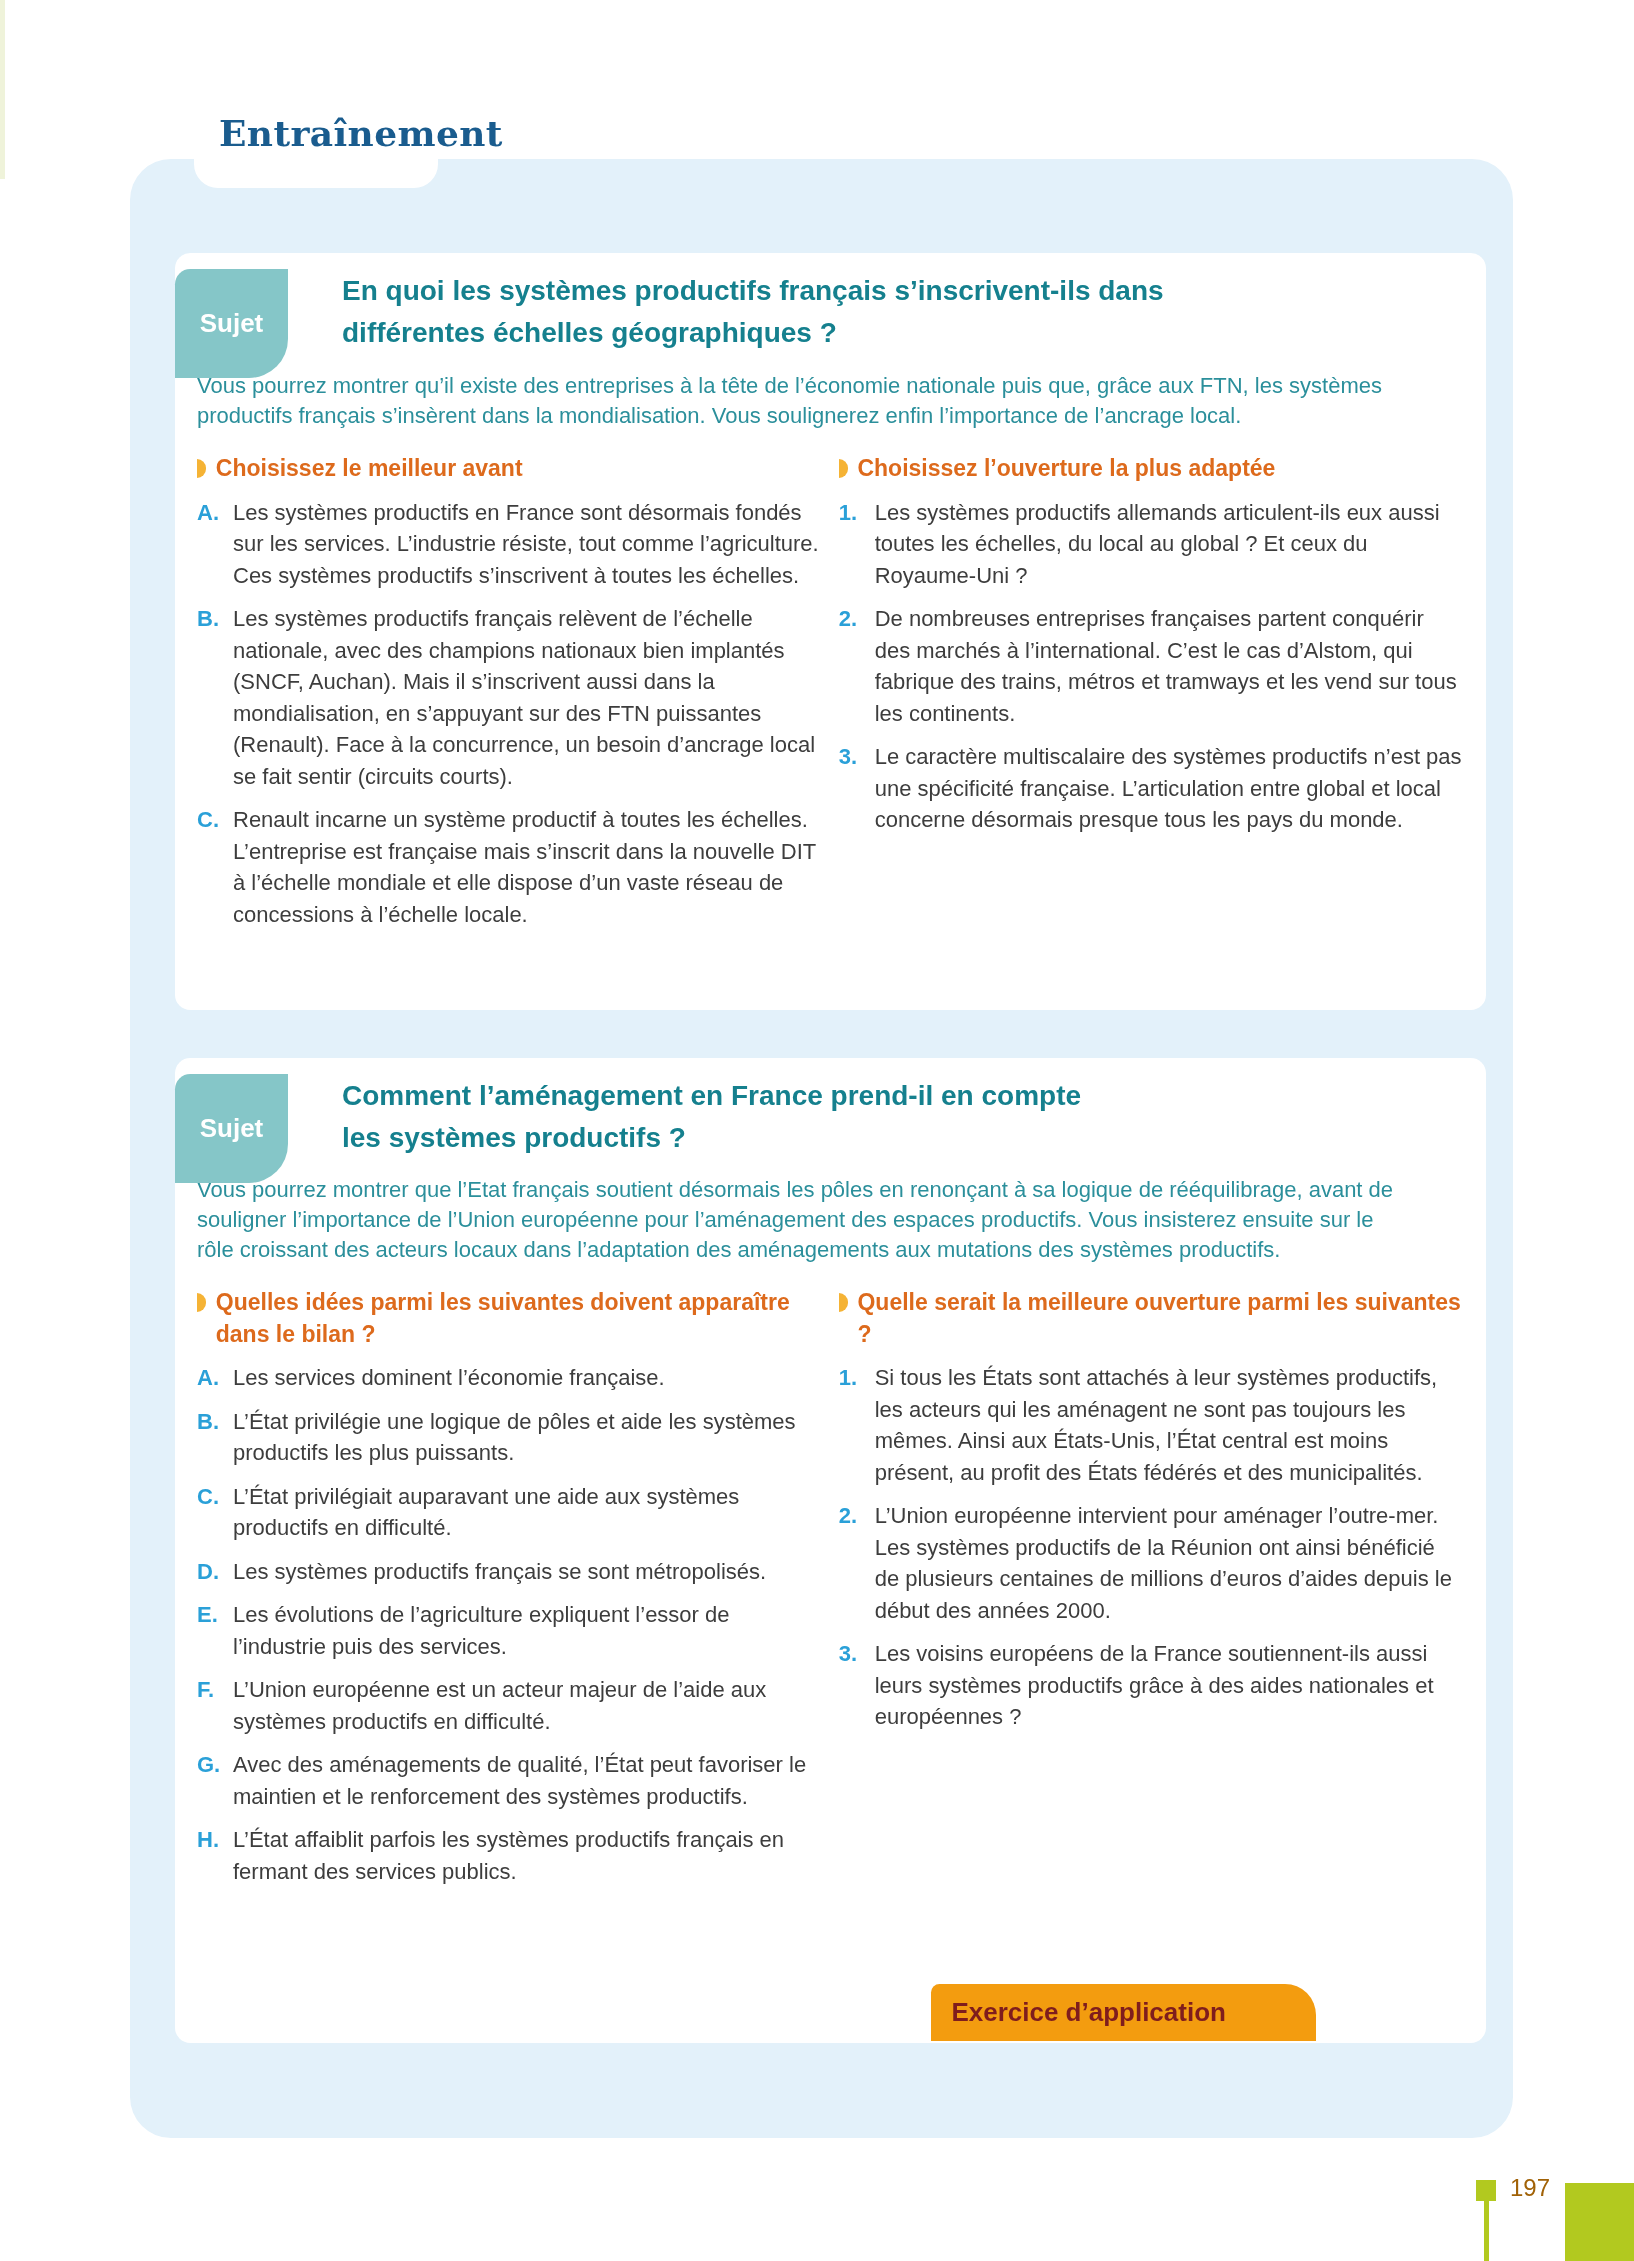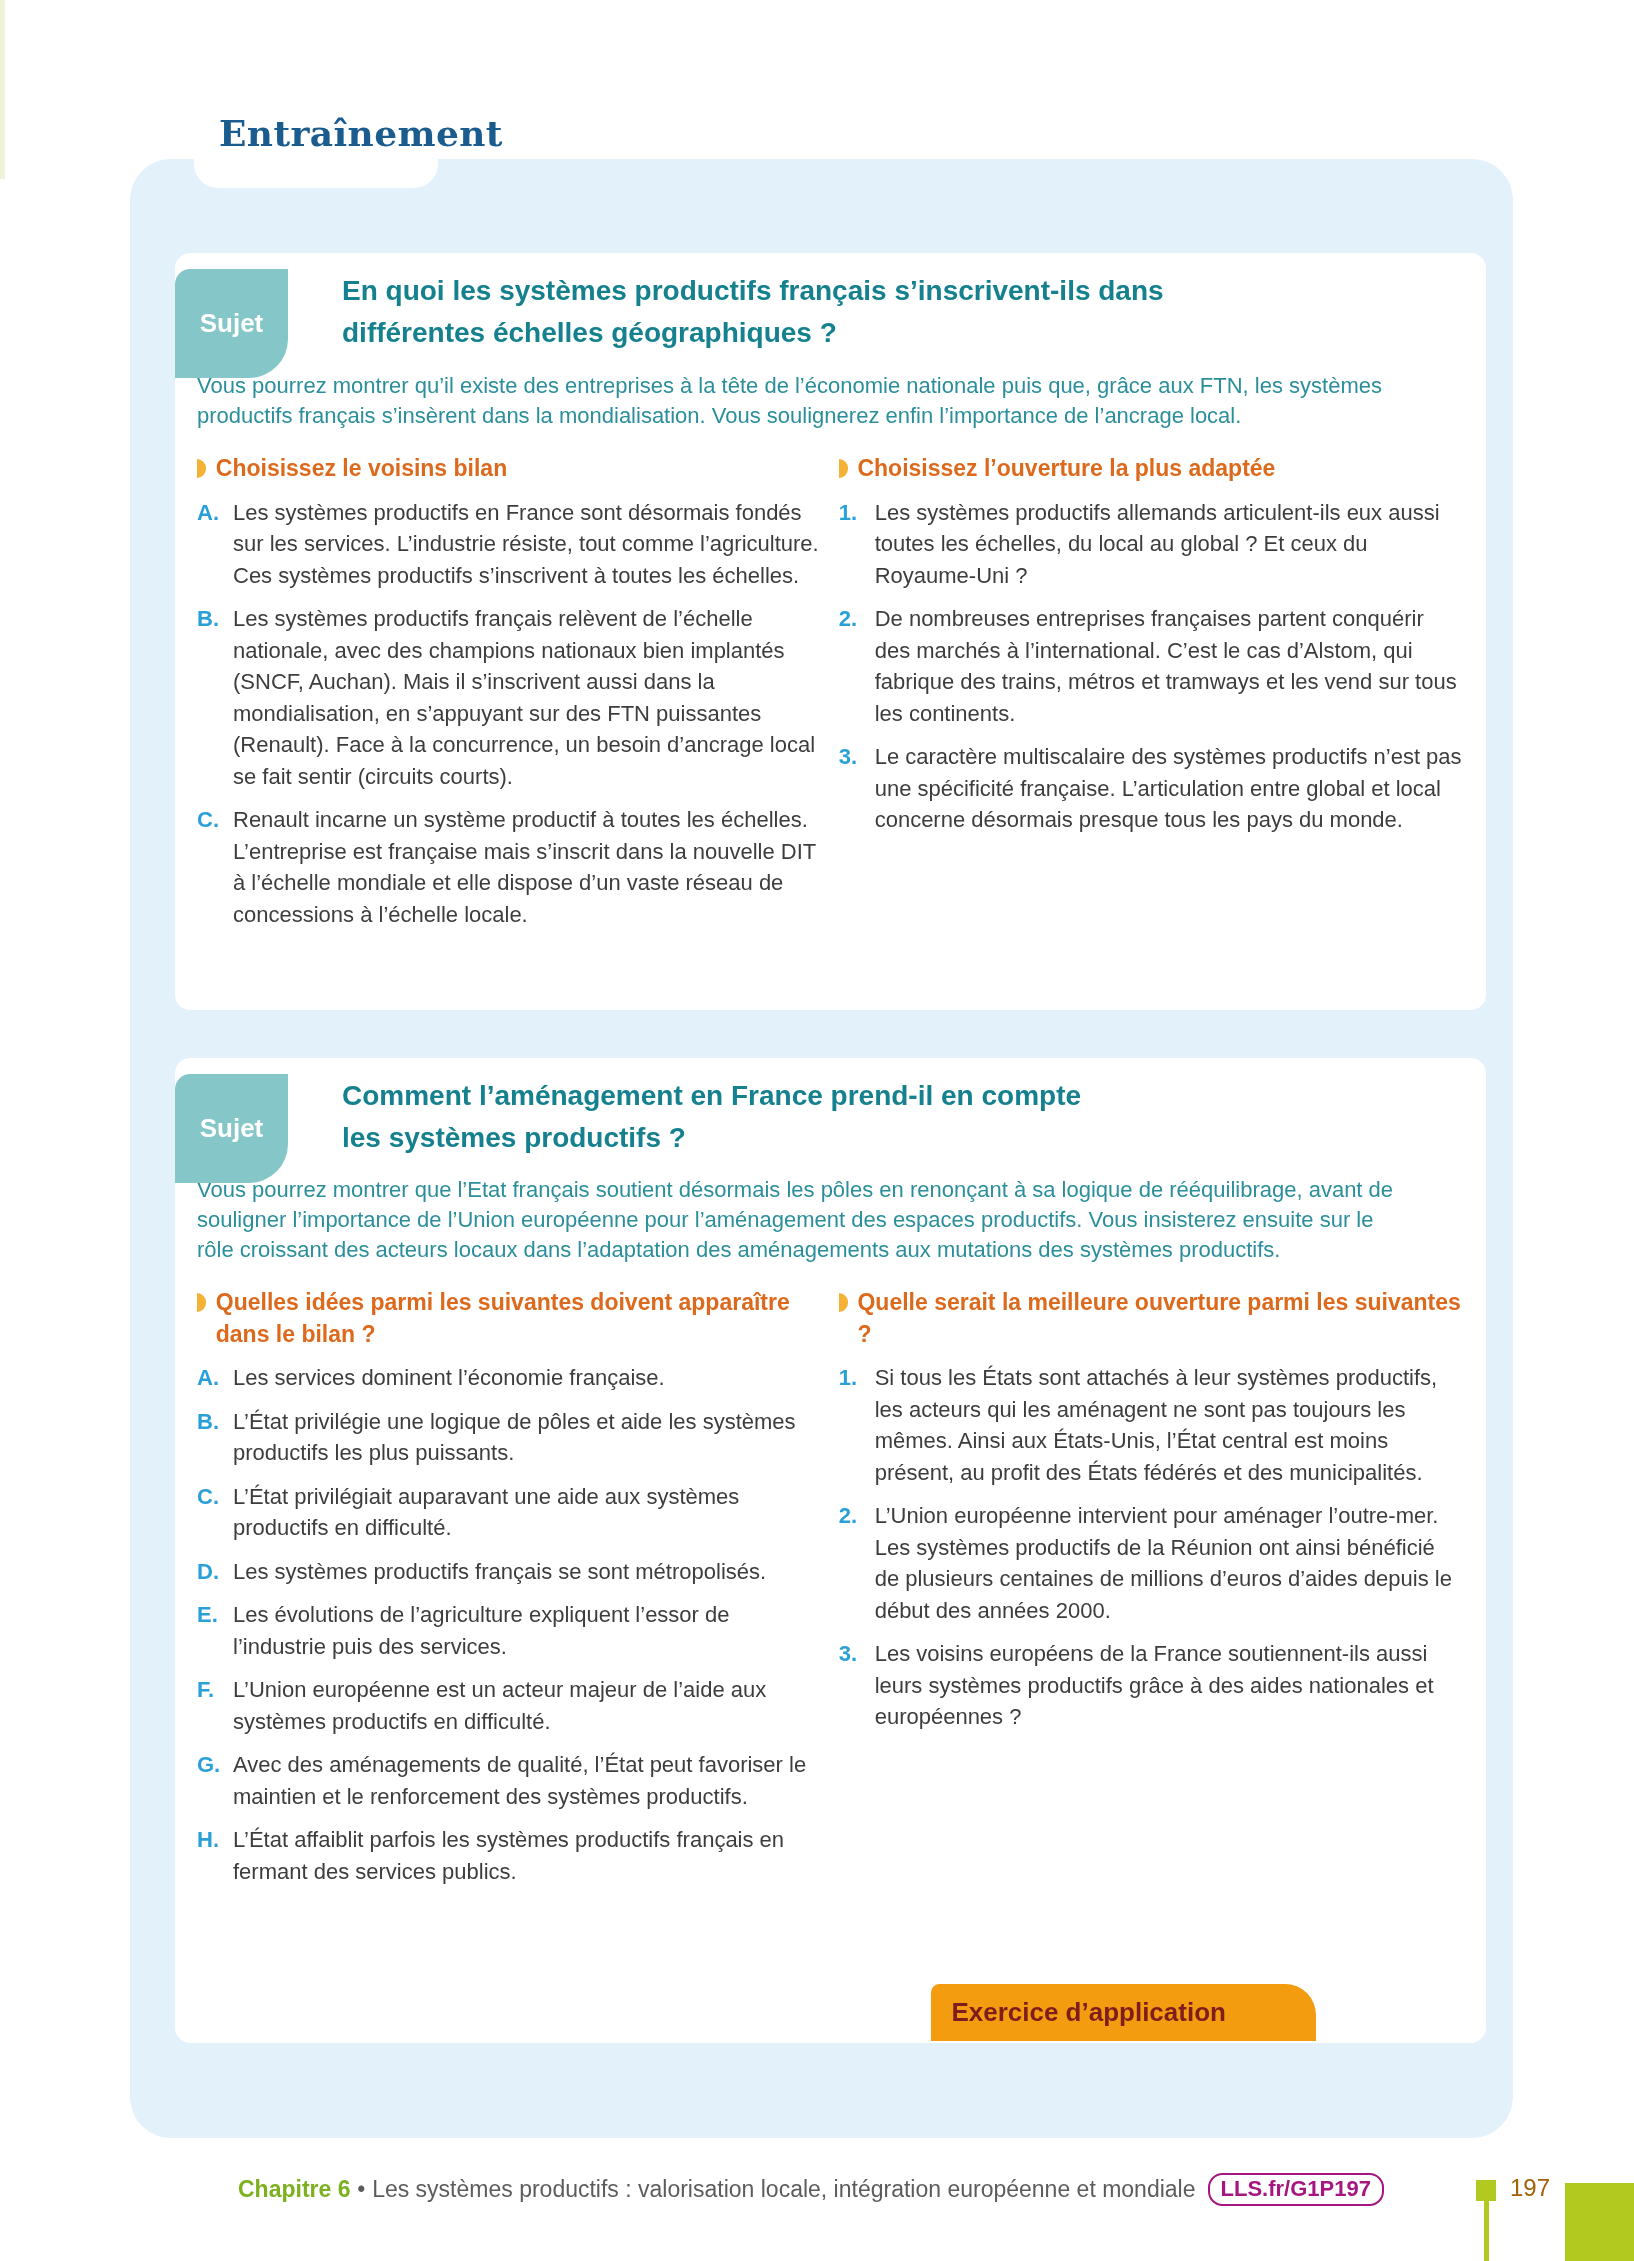--- a/index.html
+++ b/index.html
@@ -163,21 +163,21 @@
     </div>
     <div class="card-title">
       <div>En quoi les systèmes productifs français s’inscrivent-ils dans</div>
       <div>différentes échelles géographiques ?</div>
     </div>
     <div class="card-intro">Vous pourrez montrer qu’il existe des entreprises à la tête de l’économie nationale puis que, grâce aux FTN, les systèmes productifs français s’insèrent dans la mondialisation. Vous soulignerez enfin l’importance de l’ancrage local.</div>
     <div class="columns">
       <div class="col">
         <div class="col-heading">
           <span class="bullet"></span>
-          <span>Choisissez le voisins bilan</span>
+          <span>Choisissez le meilleur avant</span>
         </div>
         <ul class="items">
             <li class="item">
               <span class="marker">A.</span>
               <span class="item-text">Les systèmes productifs en France sont désormais fondés sur les services. L’industrie résiste, tout comme l’agriculture. Ces systèmes productifs s’inscrivent à toutes les échelles.</span>
             </li>
             <li class="item">
               <span class="marker">B.</span>
               <span class="item-text">Les systèmes productifs français relèvent de l’échelle nationale, avec des champions nationaux bien implantés (SNCF, Auchan). Mais il s’inscrivent aussi dans la mondialisation, en s’appuyant sur des FTN puissantes (Renault). Face à la concurrence, un besoin d’ancrage local se fait sentir (circuits courts).</span>
             </li>
@@ -280,25 +280,19 @@
             </li>
           </ul>
       </div>
     </div>
   </div>
 
   <div class="app-header">
     <span>Exercice d’application</span>
   </div>
 
-  <div class="footer">
-    <span class="chapter-label">Chapitre 6</span>
-    <span class="chapter-sep">•</span>
-    <span>Les systèmes productifs : valorisation locale, intégration européenne et mondiale</span>
-    <span class="lls-badge">LLS.fr/G1P197</span>
-  </div>
   <div class="marker-square"></div>
   <div class="marker-line"></div>
   <div class="page-number">197</div>
   <div class="corner-rect"></div>
 
 </div>
 
 
 </body></html>

